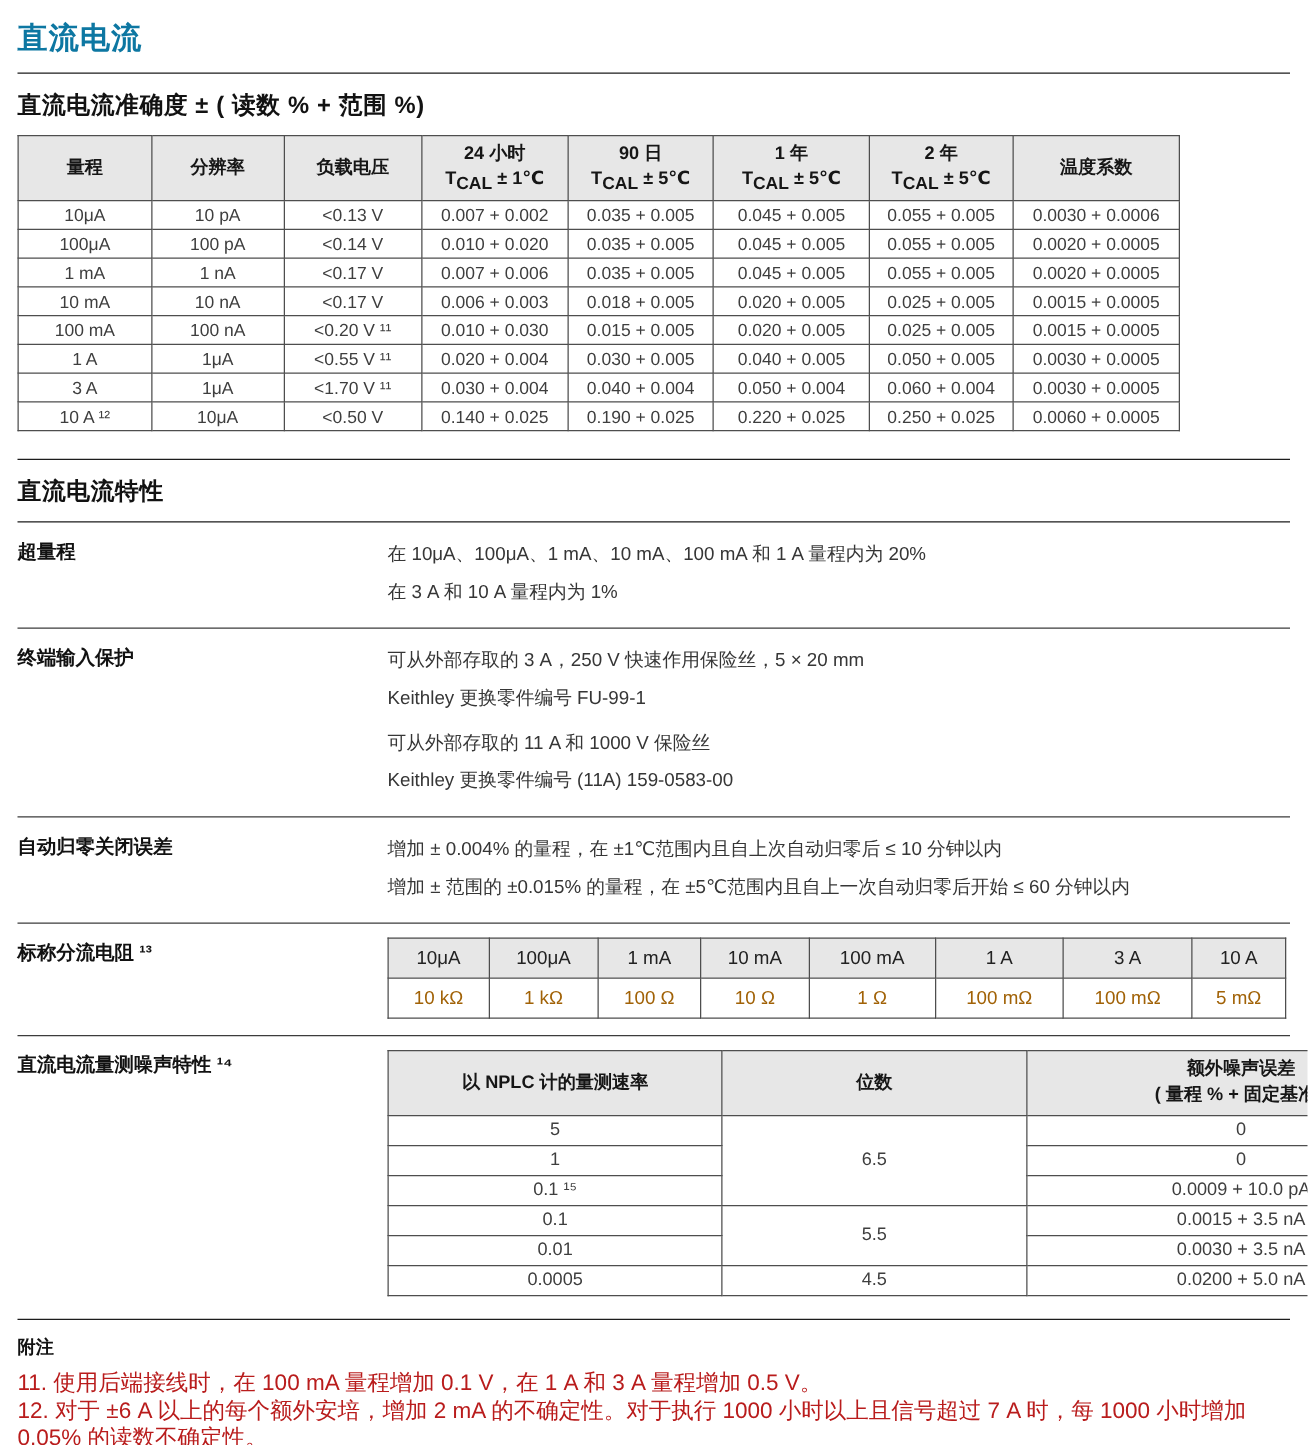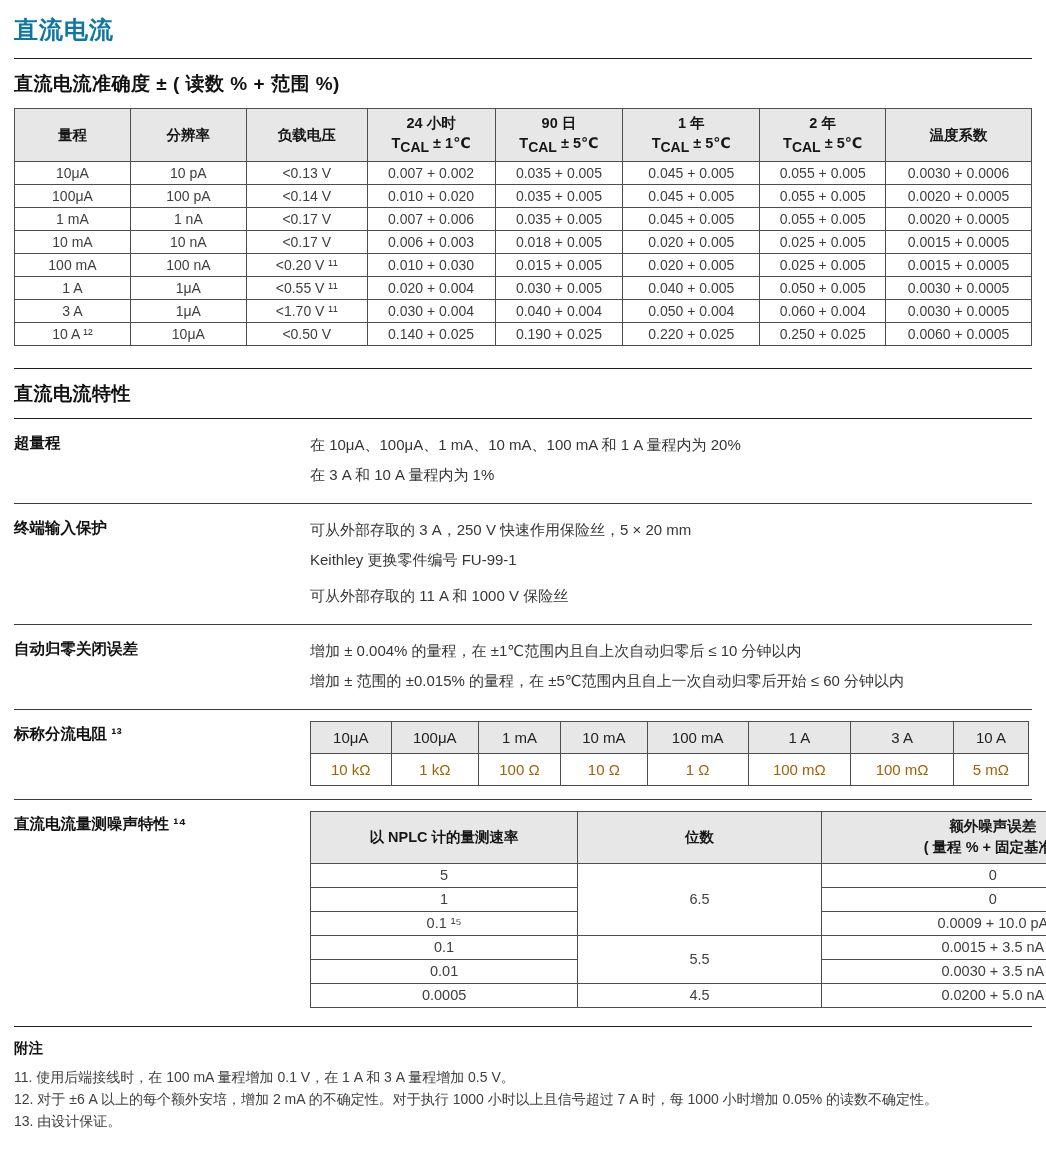--- a/index.html
+++ b/index.html
@@ -21,21 +21,21 @@
   }
   .rule { border: none; border-top: 1.5px solid #1c1c1c; margin: 0; }
   .rule.thin { border-top-width: 1px; }
 
   .section-heading {
     font-size: 19px; font-weight: bold; color: #121212;
     margin: 12px 0 11px 0; letter-spacing: .5px;
   }
 
   
-  table.spec { border-collapse: collapse; width: 1018px; border: 1.5px solid #3c3c3c; }
+  table.spec { border-collapse: collapse; width: 930px; border: 1.5px solid #3c3c3c; }
   table.spec th {
     background: #e7e7e7; border: 1px solid #4e4e4e;
     font-size: 14.5px; font-weight: bold; color: #161616;
     padding: 4px 3px; text-align: center; line-height: 20px;
   }
   table.spec td {
     border: 1px solid #4e4e4e; font-size: 14px; color: #3e3e3e;
     text-align: center; padding: 2px 3px; height: 22px; line-height: 18px;
   }
   table.spec sub { font-size: 14px; font-weight: bold; }
@@ -67,21 +67,21 @@
     padding: 4px 4px; text-align: center; line-height: 21px; height: 52px;
   }
   table.noise td {
     border: 1px solid #4e4e4e; font-size: 14.5px; color: #3e3e3e;
     text-align: center; padding: 1px 4px; height: 24px;
   }
 
   
   .footnotes { margin-top: 12px; }
   .footnotes-heading { font-size: 14.5px; font-weight: bold; color: #121212; margin: 0 0 8px 0; }
-  .footnote-item { font-size: 14px; color: #404040; line-height: 22px; }
+  .footnote-item { font-size: 18px; color: #b91c1c; line-height: 22px; }
 </style>
 </head>
 <body>
 
 <div class="page">
 
   <h1 class="page-title">直流电流</h1>
   <hr class="rule thin">
 
   <h2 class="section-heading">直流电流准确度 ± ( 读数 % + 范围 %)</h2>
@@ -228,20 +228,21 @@
 
   <div class="char-block">
     <div class="char-label">终端输入保护</div>
     <div class="char-value">
       <div class="para">
         <div class="line">可从外部存取的 3 A，250 V 快速作用保险丝，5 × 20 mm</div>
         <div class="line">Keithley 更换零件编号 FU-99-1</div>
       </div>
       <div class="para">
         <div class="line">可从外部存取的 11 A 和 1000 V 保险丝</div>
+        <div class="line">Keithley 更换零件编号 (11A) 159-0583-00</div>
       </div>
     </div>
   </div>
 
   <div class="char-block">
     <div class="char-label">自动归零关闭误差</div>
     <div class="char-value">
       <div class="line">增加 ± 0.004% 的量程，在 ±1℃范围内且自上次自动归零后 ≤ 10 分钟以内</div>
       <div class="line">增加 ± 范围的 ±0.015% 的量程，在 ±5℃范围内且自上一次自动归零后开始 ≤ 60 分钟以内</div>
     </div>

